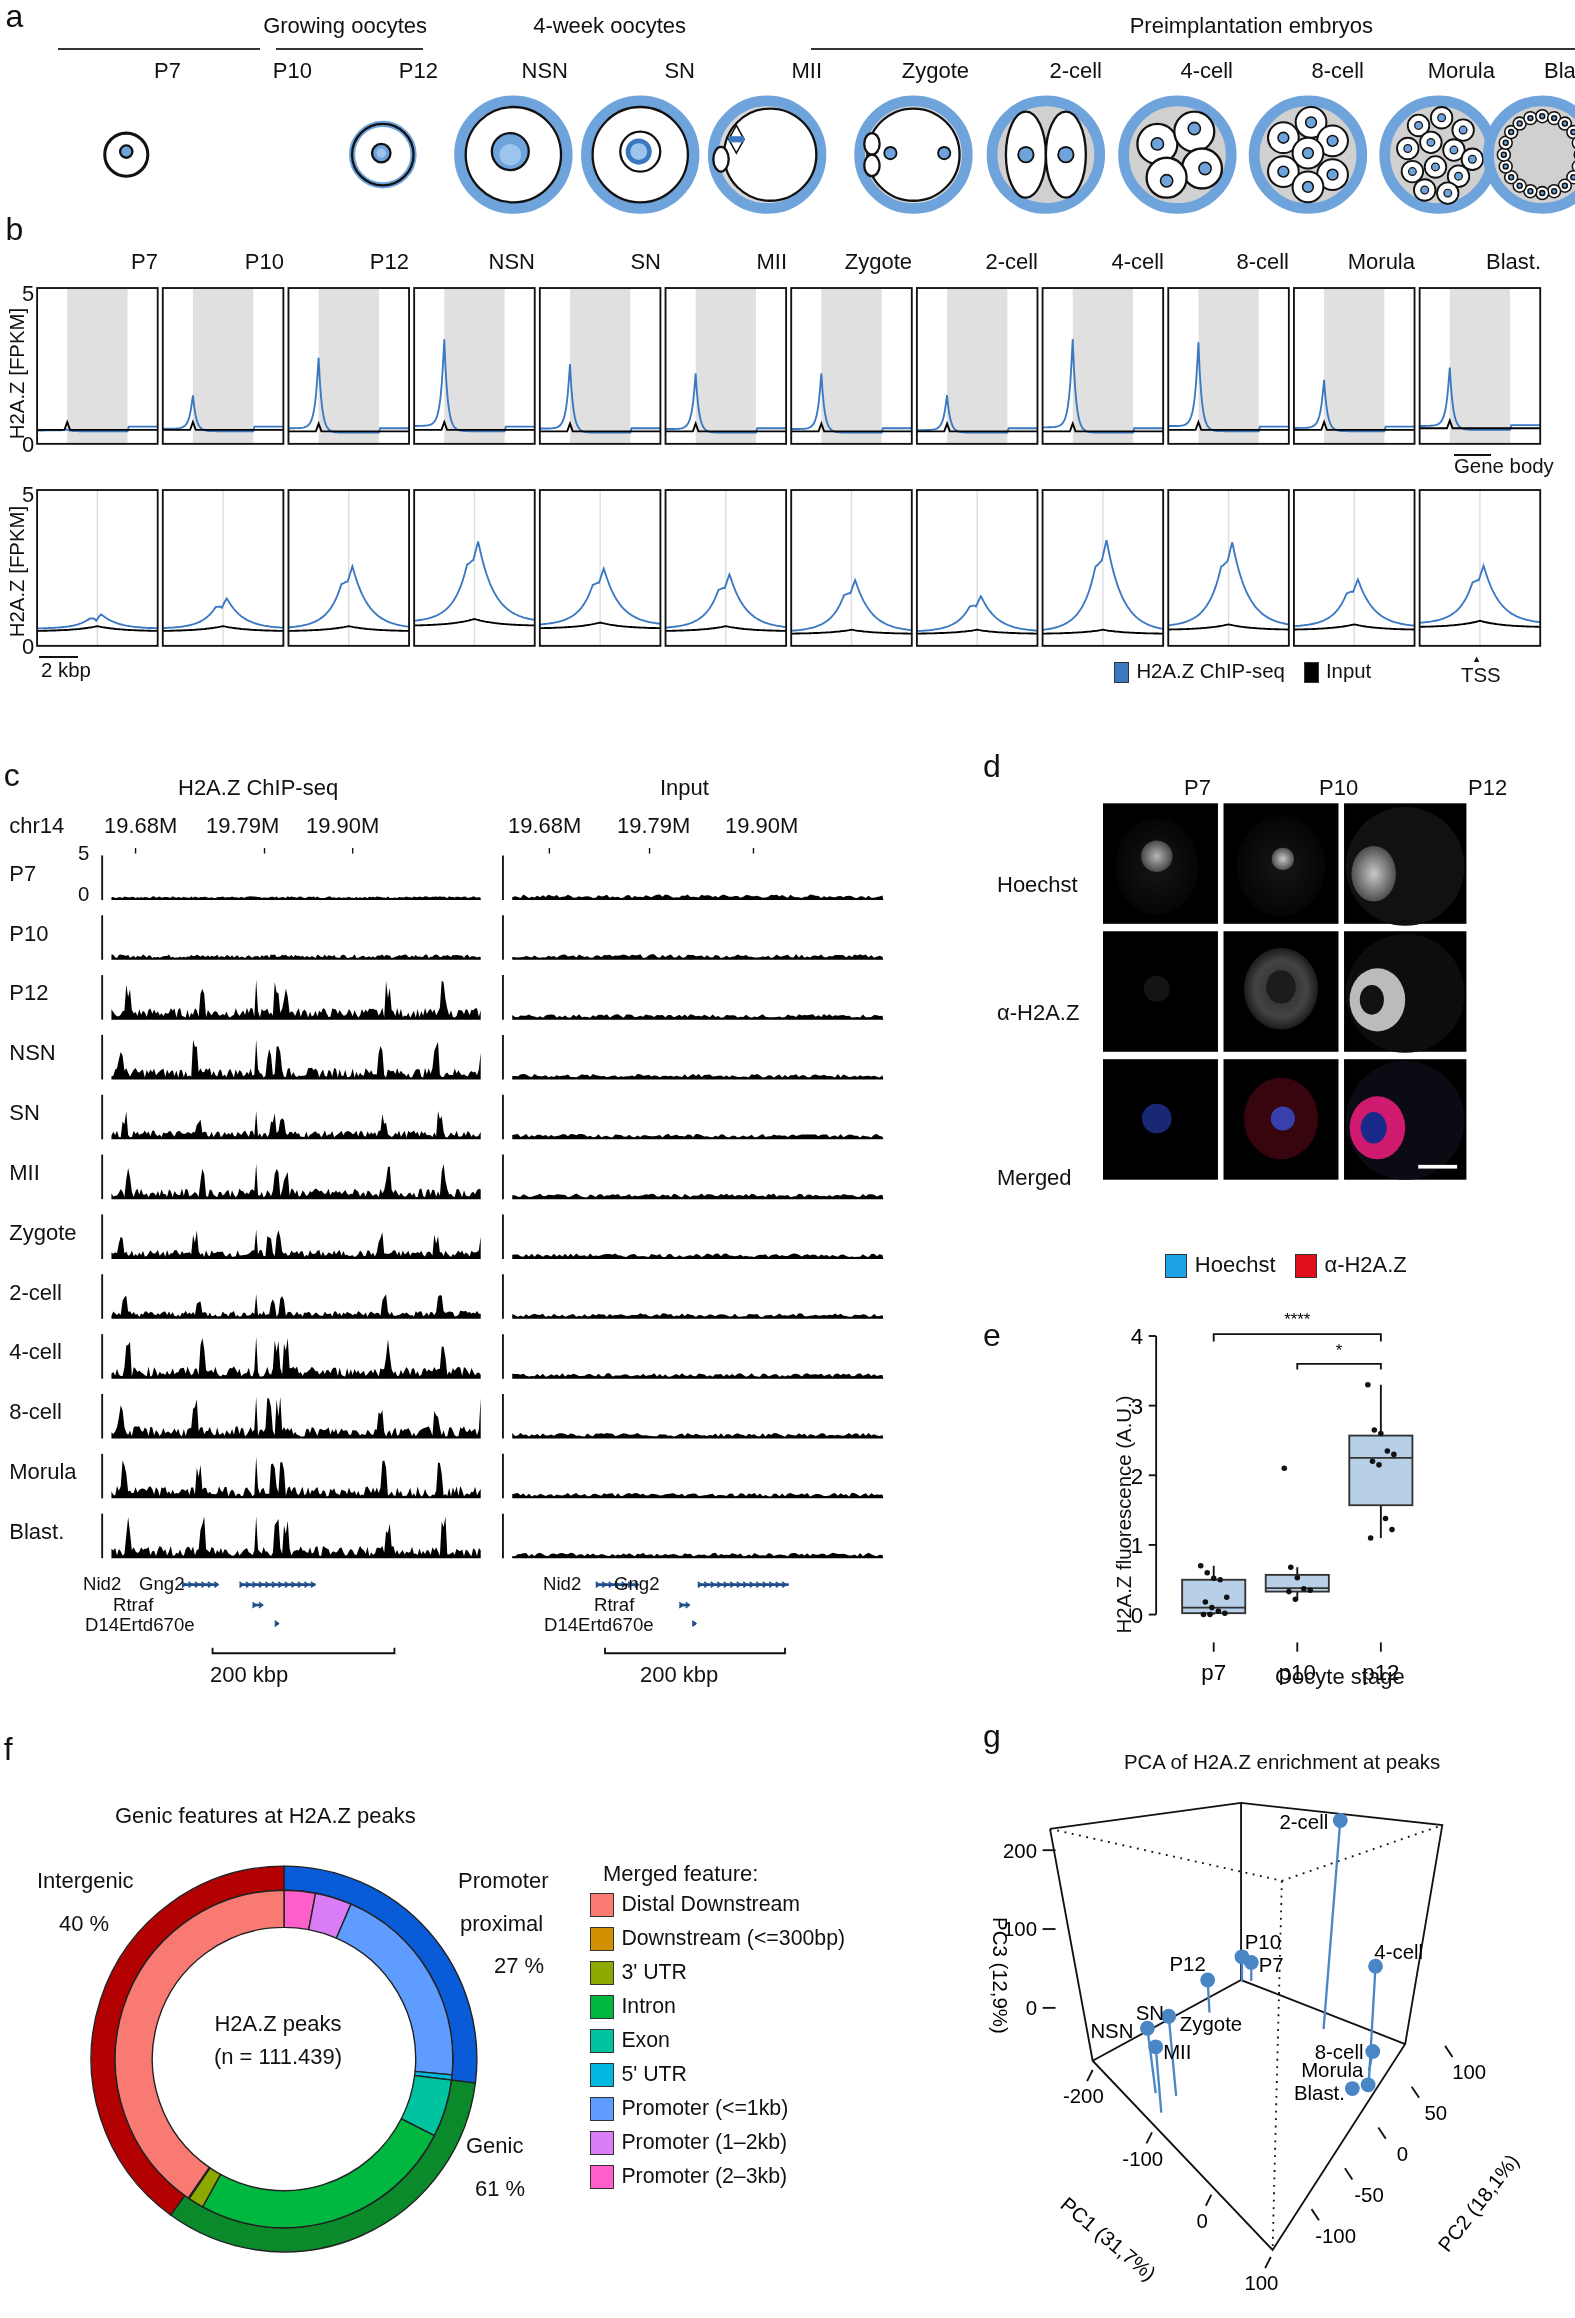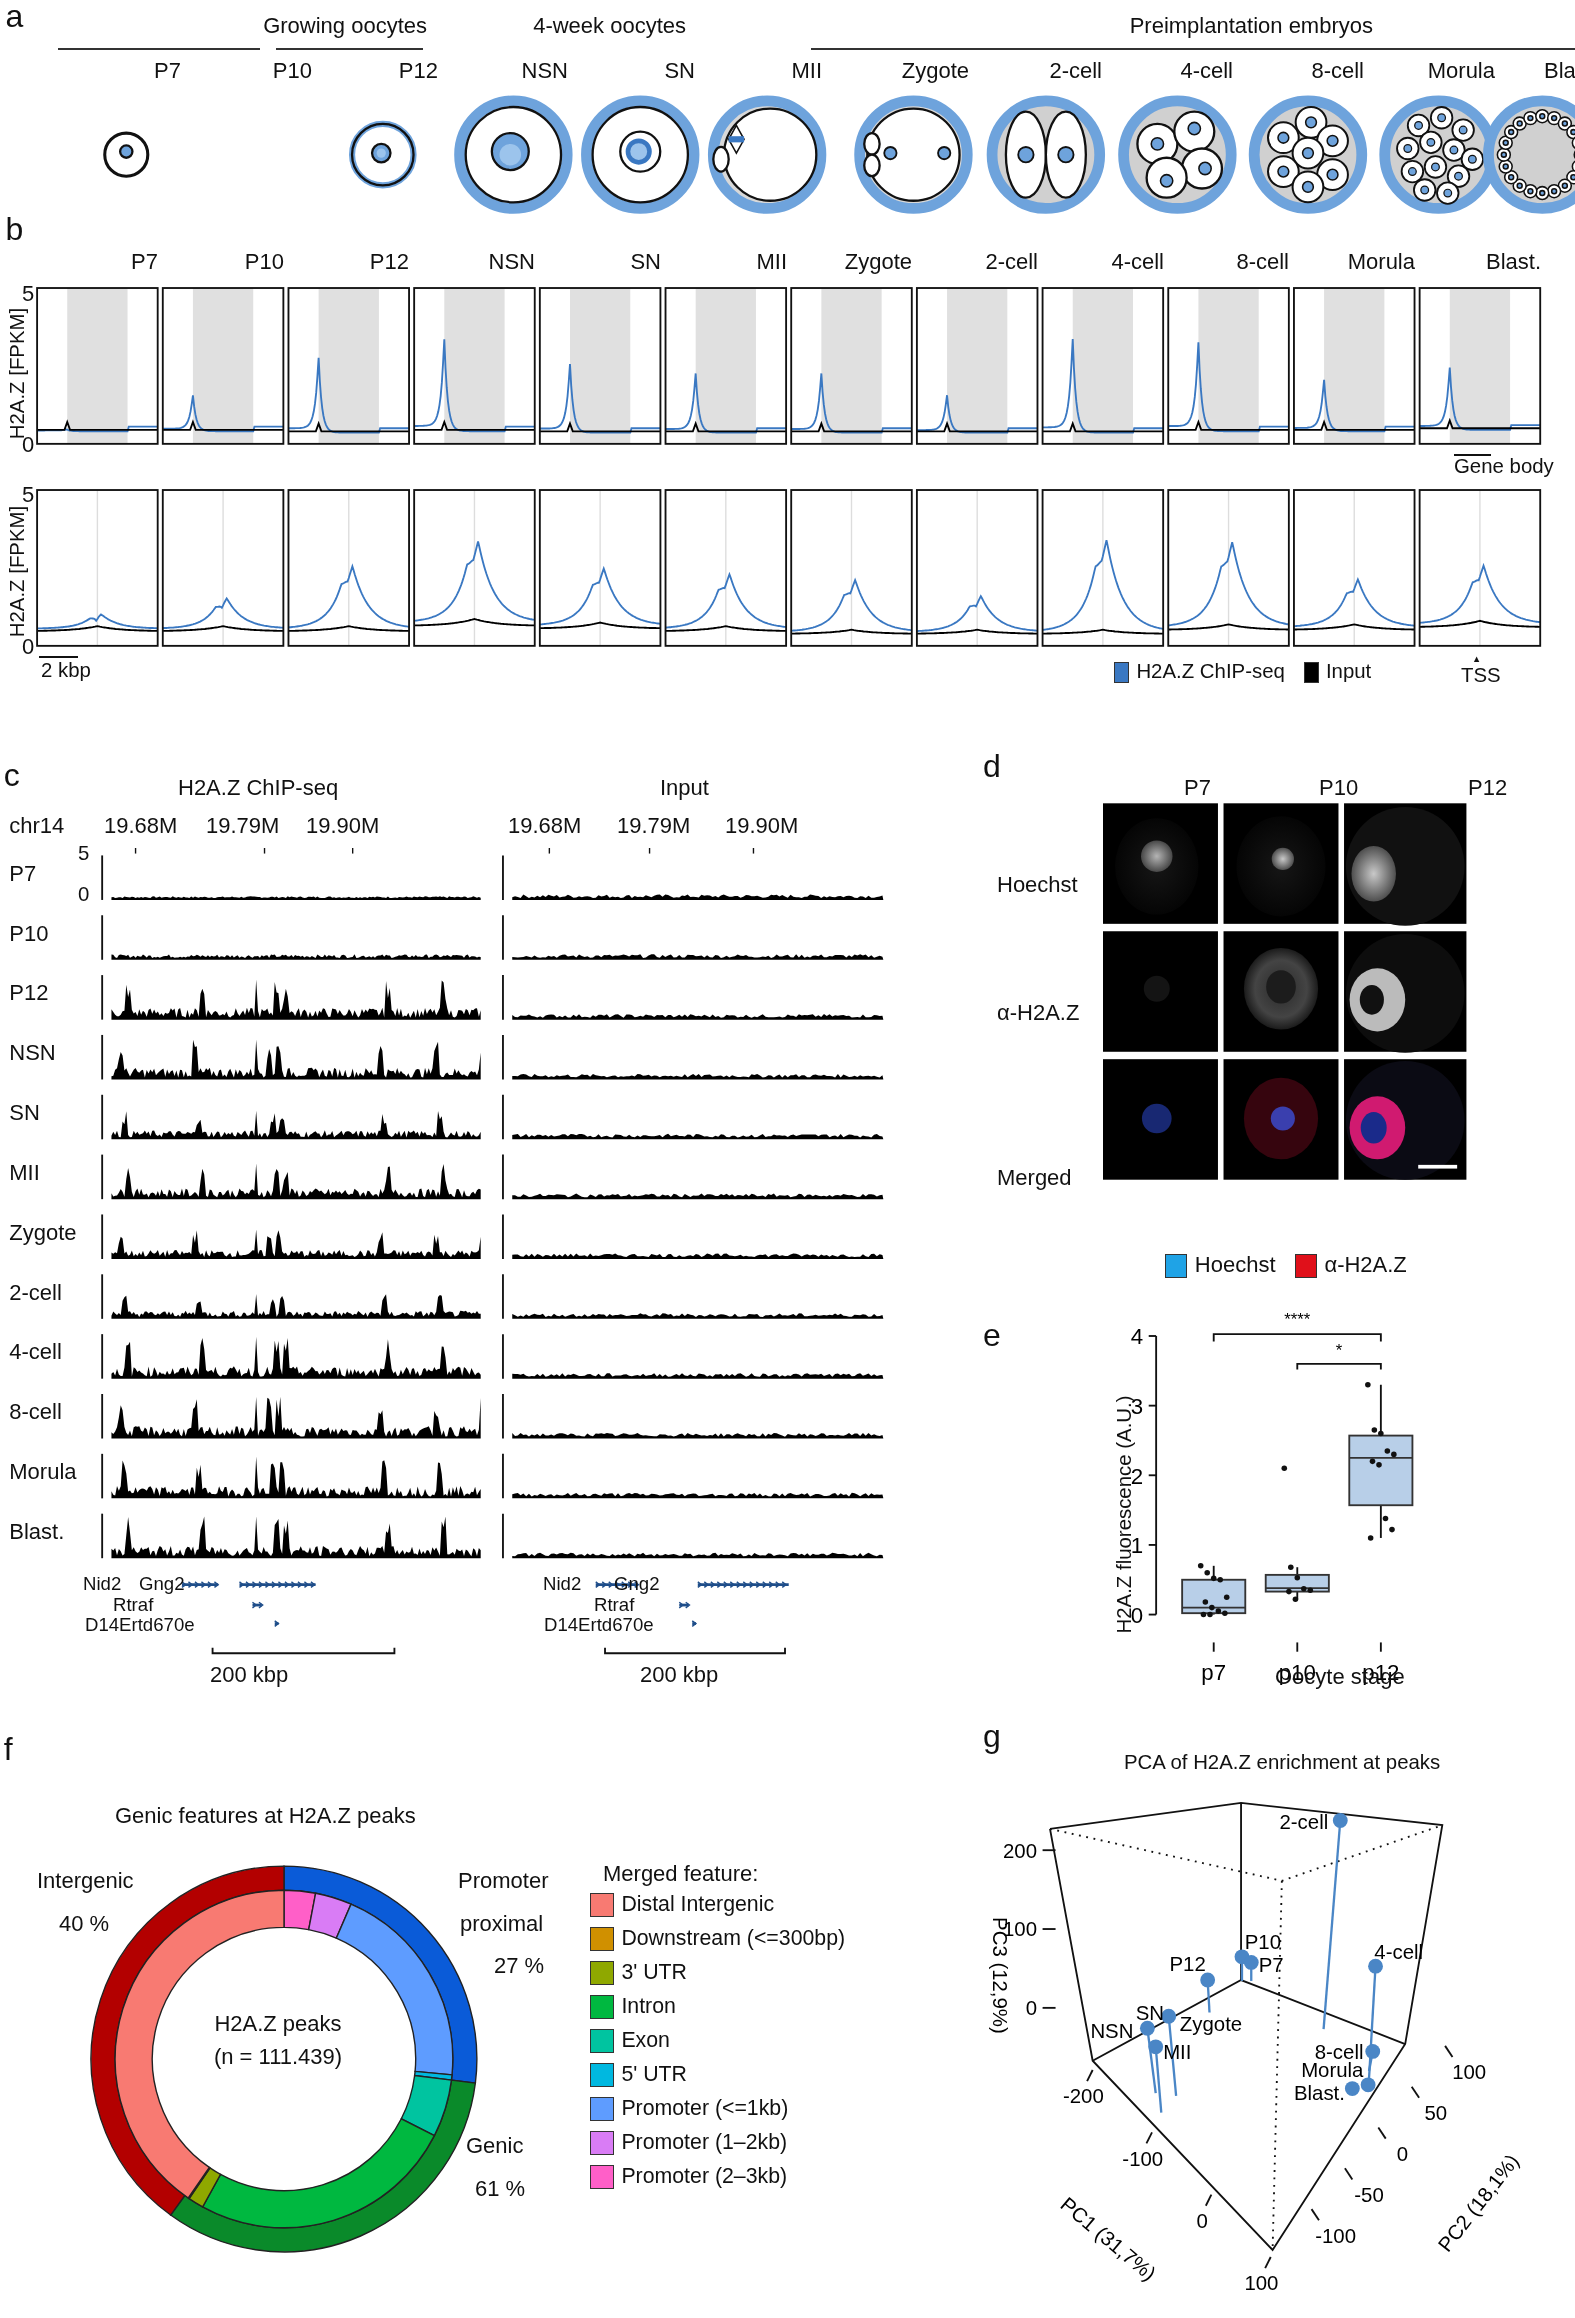--- a/index.html
+++ b/index.html
@@ -707,21 +707,21 @@
 <div class="lbl-sm" style="left:37px;top:1868px;font-size:22px;">Intergenic</div>
 <div class="lbl-sm" style="left:59px;top:1911px;font-size:22px;">40 %</div>
 <div class="lbl-sm" style="left:458px;top:1868px;font-size:22px;">Promoter</div>
 <div class="lbl-sm" style="left:460px;top:1911px;font-size:22px;">proximal</div>
 <div class="lbl-sm" style="left:479px;top:1953px;font-size:22px;margin-left:15px;">27 %</div>
 <div class="lbl-sm" style="left:466px;top:2133px;font-size:22px;text-align:center;">Genic</div>
 <div class="lbl-sm" style="left:475px;top:2176px;font-size:22px;">61 %</div>
 
 <div class="lbl-sm" style="left:603px;top:1861px;font-size:22px;">Merged feature:</div>
 <div id="f-legend" class="abs" style="left:590px;top:1892px;">
-    <div style="position: absolute; left: 0px; top: 0px; font-size: 21.3px; white-space: nowrap;"><span class="legend-swatch" style="background: rgb(248, 122, 114); width: 22px; height: 22px;"></span><span>Distal Intergenic</span></div>
+    <div style="position: absolute; left: 0px; top: 0px; font-size: 21.3px; white-space: nowrap;"><span class="legend-swatch" style="background: rgb(248, 122, 114); width: 22px; height: 22px;"></span><span>Distal Downstream</span></div>
     <div style="position: absolute; left: 0px; top: 34px; font-size: 21.3px; white-space: nowrap;"><span class="legend-swatch" style="background: rgb(208, 144, 0); width: 22px; height: 22px;"></span><span>Downstream (&lt;=300bp)</span></div>
     <div style="position: absolute; left: 0px; top: 68px; font-size: 21.3px; white-space: nowrap;"><span class="legend-swatch" style="background: rgb(143, 168, 0); width: 22px; height: 22px;"></span><span>3' UTR</span></div>
     <div style="position: absolute; left: 0px; top: 102px; font-size: 21.3px; white-space: nowrap;"><span class="legend-swatch" style="background: rgb(0, 184, 64); width: 22px; height: 22px;"></span><span>Intron</span></div>
     <div style="position: absolute; left: 0px; top: 136px; font-size: 21.3px; white-space: nowrap;"><span class="legend-swatch" style="background: rgb(0, 196, 160); width: 22px; height: 22px;"></span><span>Exon</span></div>
     <div style="position: absolute; left: 0px; top: 170px; font-size: 21.3px; white-space: nowrap;"><span class="legend-swatch" style="background: rgb(0, 184, 224); width: 22px; height: 22px;"></span><span>5' UTR</span></div>
     <div style="position: absolute; left: 0px; top: 204px; font-size: 21.3px; white-space: nowrap;"><span class="legend-swatch" style="background: rgb(94, 156, 255); width: 22px; height: 22px;"></span><span>Promoter (&lt;=1kb)</span></div>
     <div style="position: absolute; left: 0px; top: 238px; font-size: 21.3px; white-space: nowrap;"><span class="legend-swatch" style="background: rgb(217, 124, 245); width: 22px; height: 22px;"></span><span>Promoter (1–2kb)</span></div>
     <div style="position: absolute; left: 0px; top: 272px; font-size: 21.3px; white-space: nowrap;"><span class="legend-swatch" style="background: rgb(255, 95, 200); width: 22px; height: 22px;"></span><span>Promoter (2–3kb)</span></div>
   </div>
 

